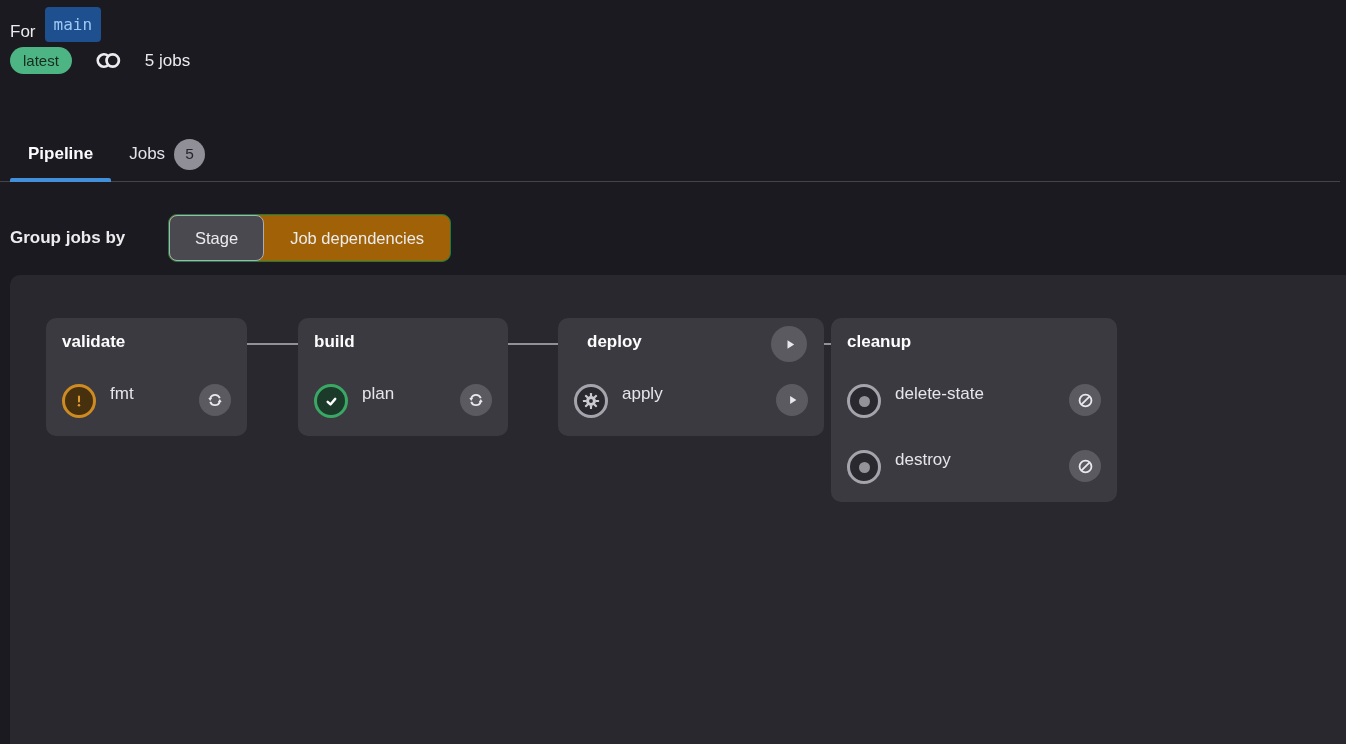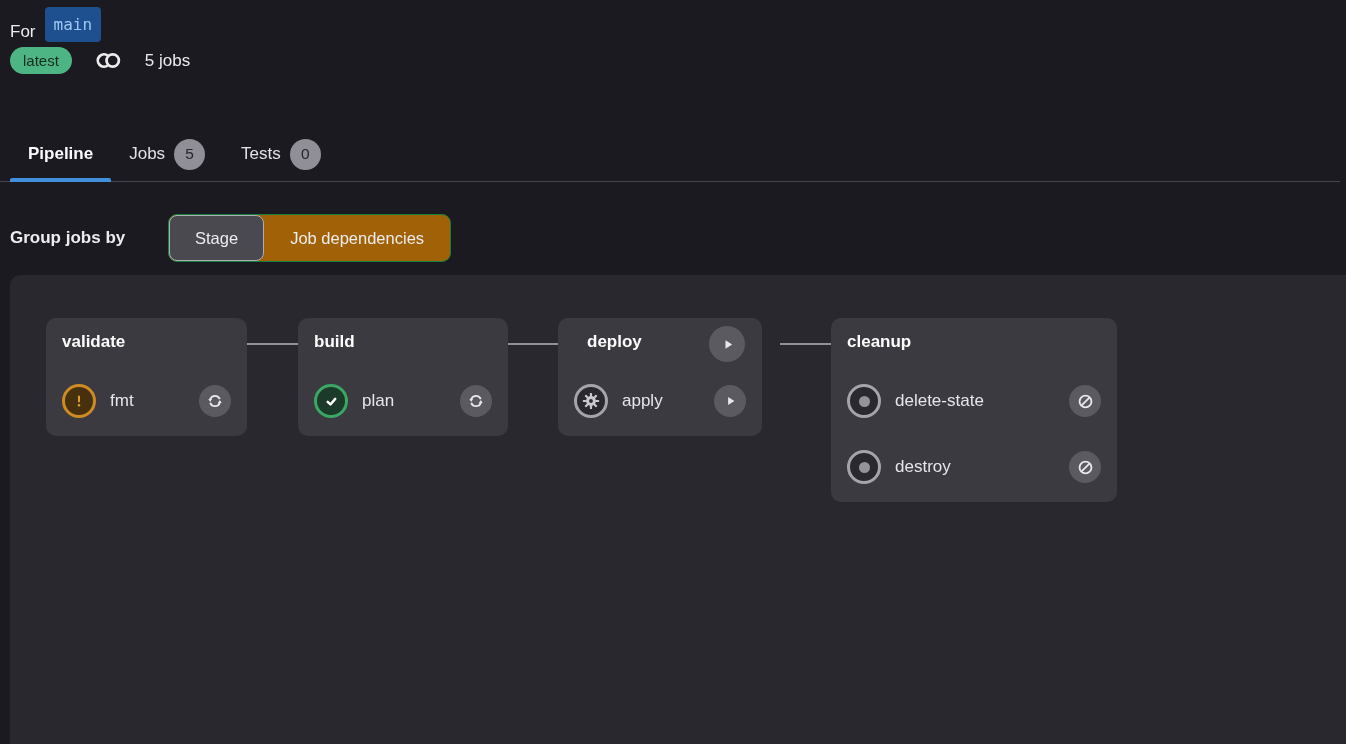--- a/index.html
+++ b/index.html
@@ -58,21 +58,21 @@
   .graph-panel {
     position:absolute; left:10px; top:275px; width:1336px; height:469px;
     background: var(--panel-bg); border-radius:10px 0 0 0;
   }
   .stage-card {
     position:absolute; background: var(--card-bg); border-radius:10px; padding:14px 16px;
   }
   .stage-title { font-weight:bold; font-size:17px; color:#fdfdfe; }
   .connector { position:absolute; height:2px; top:68px; background: var(--connector); }
 
-  .job-row { position:absolute; left:16px; right:16px; display:flex; align-items:center; cursor:pointer; }
+  .job-row { position:absolute; left:16px; right:16px; display:flex; cursor:pointer; }
   .status-ic {
     width:34px; height:34px; border-radius:50%; border:3px solid; flex:0 0 34px;
     display:flex; align-items:center; justify-content:center;
   }
   .status-warning { border-color:var(--status-warning); background:var(--status-warning-bg); }
   .status-success { border-color:var(--status-success); background:var(--status-success-bg); }
   .status-neutral { border-color:var(--status-neutral); background:var(--status-neutral-bg); }
   .dot { width:11px; height:11px; border-radius:50%; background:#949399; }
   .job-name { margin-left:14px; font-size:17px; color:#e6e5ea; white-space:nowrap; }
 
@@ -107,24 +107,20 @@
 <nav class="tabbar">
   <div class="rule"></div>
   <ul class="tabs">
     <li class="tab active">
       <span>Pipeline</span>
     </li>
     <li class="tab">
       <span>Jobs</span>
       <span class="count">5</span>
     </li>
-    <li class="tab">
-      <span>Tests</span>
-      <span class="count">0</span>
-    </li>
   </ul>
 </nav>
 
 <div class="group-row">
   <span class="group-label">Group jobs by</span>
   <div class="seg-control">
     <button class="seg-btn selected">Stage</button>
     <button class="seg-btn">Job dependencies</button>
   </div>
 </div>
@@ -173,21 +169,21 @@
             <path d="M12.8 6.15 A5.15 5.15 0 0 0 3.2 6.15"></path>
             <path d="M3.2 9.85 A5.15 5.15 0 0 0 12.8 9.85"></path>
           </g>
           <polygon points="1.3,5.9 5.1,5.9 3.2,8.9" fill="currentColor"></polygon>
           <polygon points="10.9,10.1 14.7,10.1 12.8,7.1" fill="currentColor"></polygon>
         </svg>
       </button>
     </div>
   </div>
 
-  <div class="stage-card" style="left:548px;top:43px;width:204px;height:118px;padding-left:29px;">
+  <div class="stage-card" style="left:548px;top:43px;width:266px;height:118px;padding-left:29px;">
     <div class="stage-title">deploy</div>
     <button class="act-btn hdr-act" aria-label="Run stage">
       <svg width="17" height="17" viewBox="0 0 16 16" fill="currentColor">
         <polygon points="6.1,4.1 12.4,8 6.1,11.9"></polygon>
       </svg>
     </button>
     <div class="job-row" style="top:66px;">
       <span class="status-ic status-neutral">
         <svg width="18" height="18" viewBox="0 0 16 16">
           <g fill="#cbcad0">

